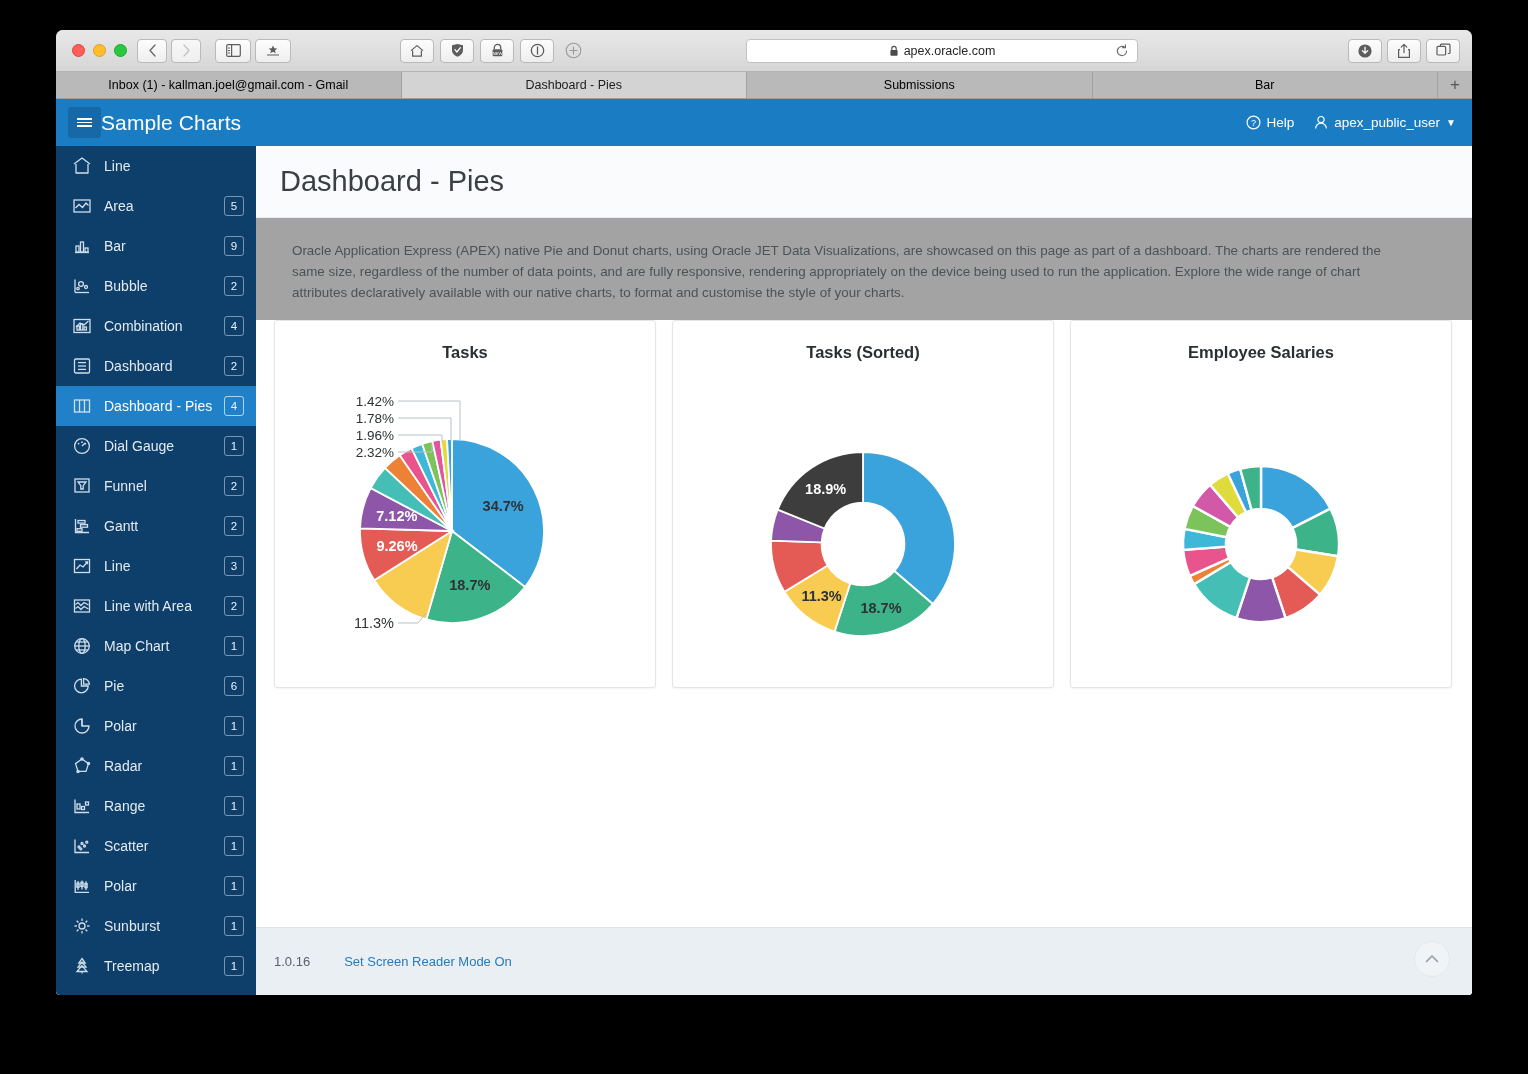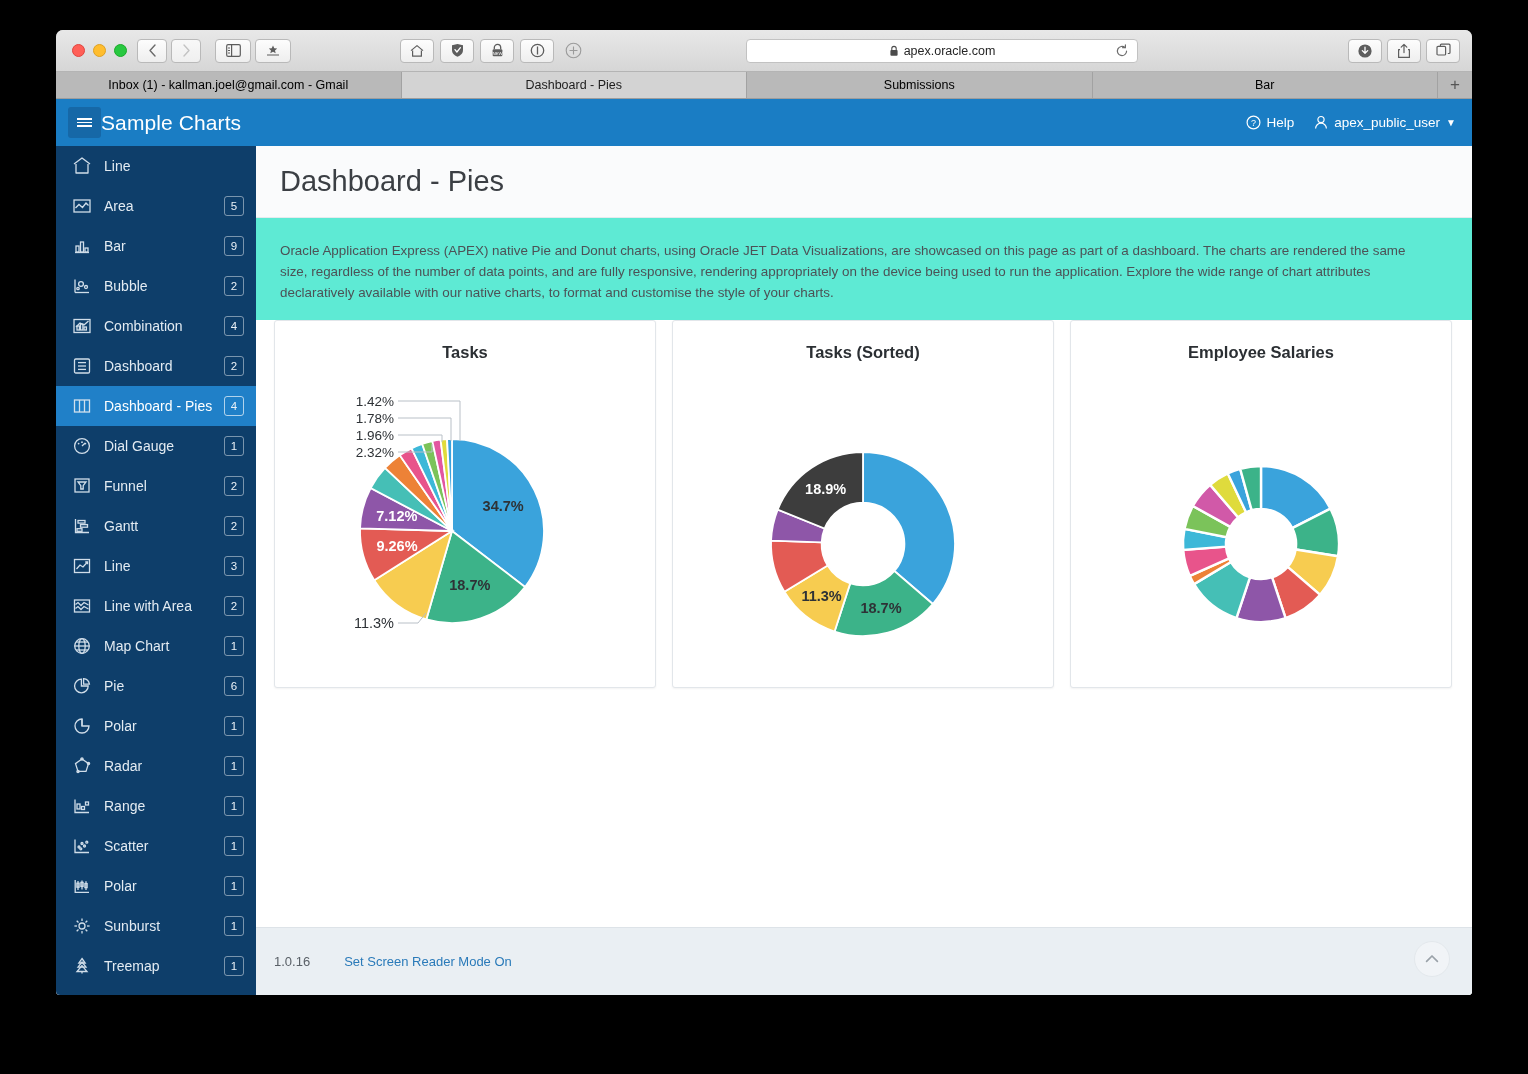--- a/index.html
+++ b/index.html
@@ -125,22 +125,22 @@
   .nav-item.active .badge { border-color: rgba(255,255,255,.65); }
 
   
   .content { flex: 1; background: #fff; display: flex; flex-direction: column; position:relative; }
   .page-head {
     height: 72px; background:#fafbfc; border-bottom: 1px solid #e6eaee;
     display:flex; align-items:center; padding-left: 24px;
   }
   .page-title { font-size: 29px; color: #3b3f44; font-weight: 400; }
   .intro {
-    padding: 22px 62px 16px 24px; font-size: 13.4px; line-height: 1.58;
-    color: #4c5256; background:#5eead4;
+    padding: 22px 62px 16px 36px; font-size: 13.4px; line-height: 1.58;
+    color: #4c5256; background:#a3a3a3;
   }
   .cards {
     display: flex; gap: 16px; padding: 0 20px 16px 18px; align-items: center;
   }
   .card {
     flex: 1; height: 368px; background: #fff;
     border: 1px solid #e2e6ea; border-radius: 3px;
     box-shadow: 0 1px 2px rgba(0,0,0,.05);
     display: flex; flex-direction: column; align-items: center;
     padding-top: 22px;

